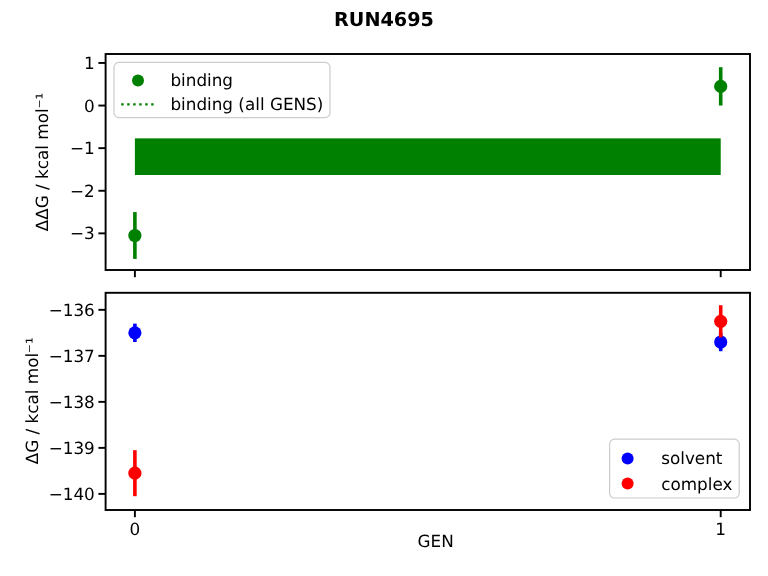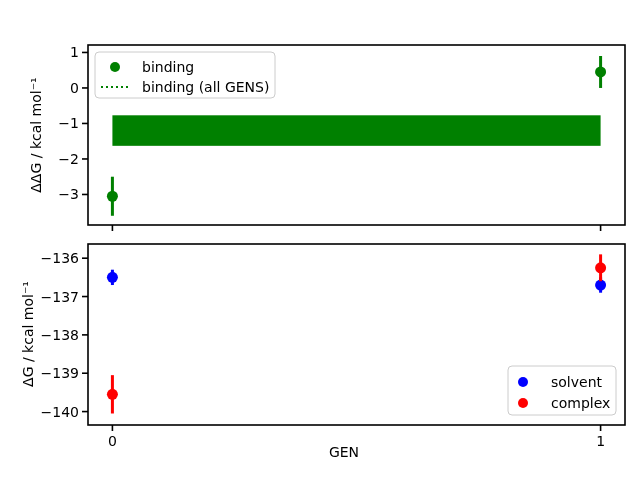--- a/index.html
+++ b/index.html
@@ -76,16 +76,17 @@
         <text x="600.590909090909" y="446" text-anchor="middle" font-size="14" fill="#000">1</text>
         <g>
           <rect x="508" y="366" width="108" height="49" rx="4" fill="#ffffff" fill-opacity="0.9" stroke="#cccccc" stroke-width="1"></rect>
           <circle cx="523" cy="382" r="5" fill="#0000ff"></circle>
           <text x="551" y="387" font-size="14" fill="#000">solvent</text>
           <circle cx="523" cy="403" r="5" fill="#ff0000"></circle>
           <text x="551" y="408" font-size="14" fill="#000">complex</text>
         </g>
       </g>
     </svg>
+  <div class="fig-title">RUN4695</div>
   <div class="axis-label ylab" style="left:36px;top:135px;">ΔΔG / kcal mol⁻¹</div>
   <div class="axis-label ylab" style="left:28px;top:334px;">ΔG / kcal mol⁻¹</div>
-  <div class="axis-label xlab" style="left:344px;top:452px;">GEN</div>
+  <div class="axis-label xlab" style="left:363px;top:452px;">GEN</div>
 </div>
 
 </body></html>

